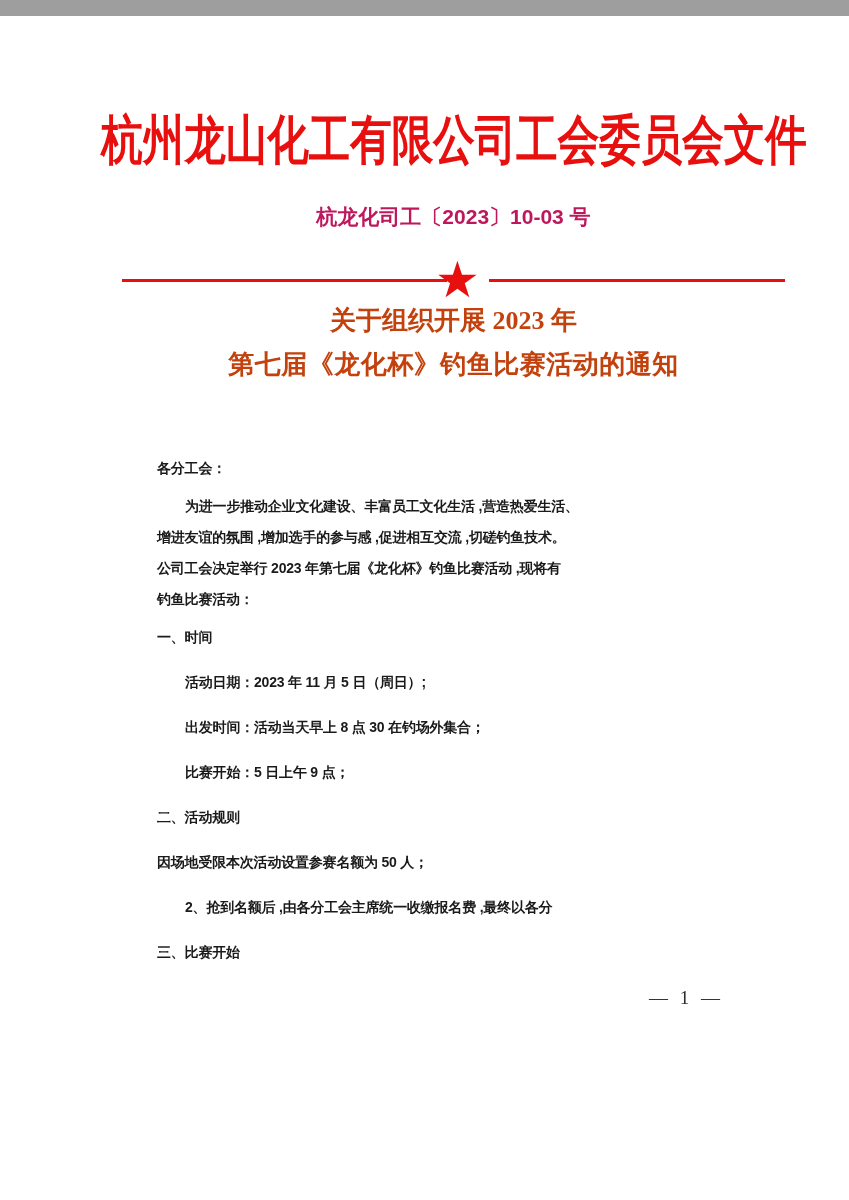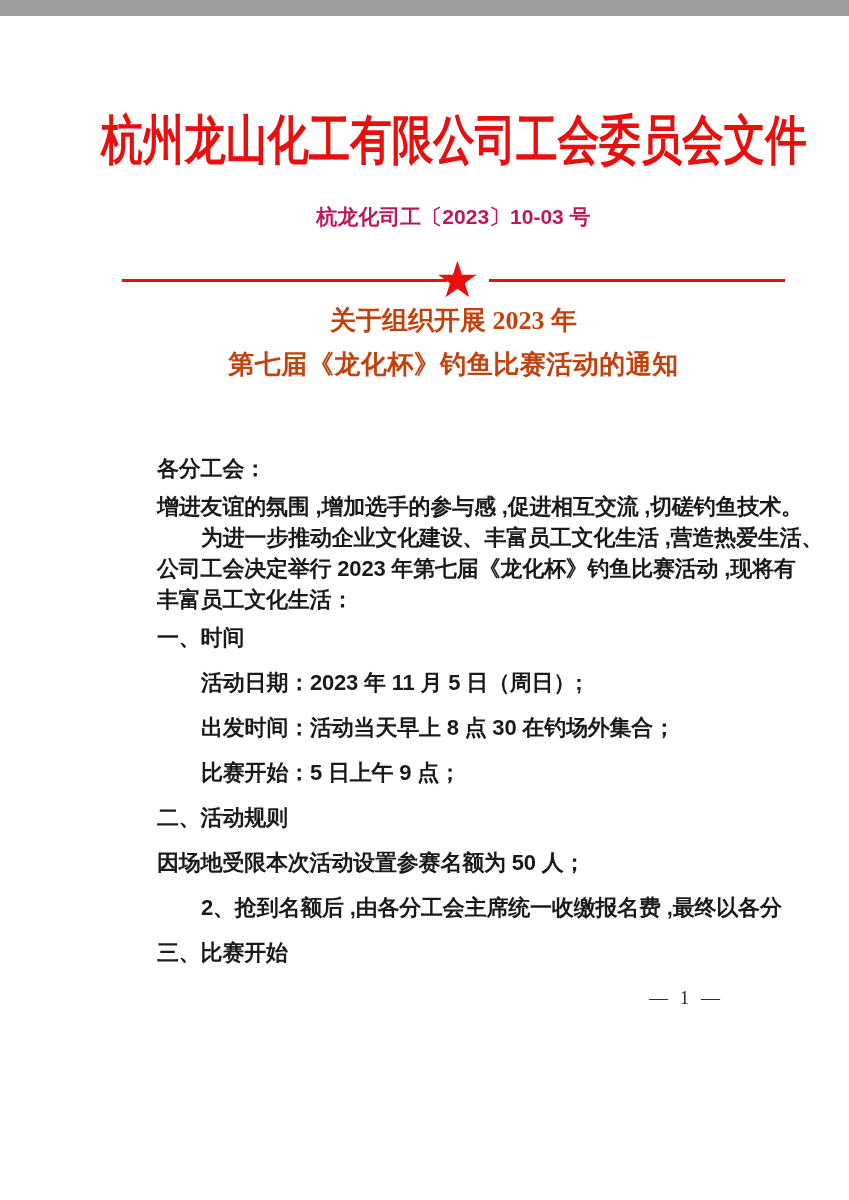--- a/index.html
+++ b/index.html
@@ -25,21 +25,21 @@
     color:#e8100f;font-size:50px;line-height:40px;height:40px;display:flex;align-items:center;
     margin-left:-12px;margin-right:9px;
   }
   .notice-title{
     text-align:center;font-family:"Liberation Serif","DejaVu Serif",serif;
     font-weight:700;font-size:26px;line-height:30px;color:#c2410c;
   }
   .notice-title.l1{margin-top:6px;}
   .notice-title.l2{margin-top:14px;letter-spacing:0.5px;}
   .body{
-    margin:66px 92px 0 128px;font-size:22px;font-weight:600;color:#1a1a1a;
+    margin:66px 92px 0 128px;font-size:14px;font-weight:600;color:#1a1a1a;
     letter-spacing:-0.2px;
   }
   .body .line{white-space:nowrap;}
   .salutation{line-height:45px;}
   .intro .line{line-height:31px;}
   .heading{line-height:45px;}
   .item{line-height:45px;}
   .indent{text-indent:2em;}
   .footer{
     margin-top:12px;text-align:right;padding-right:158px;
@@ -65,24 +65,24 @@
   </div>
 
   <div class="notice-title l1">关于组织开展 2023 年</div>
   <div class="notice-title l2">第七届《龙化杯》钓鱼比赛活动的通知</div>
 
   <div class="body">
 
     <div class="salutation line">各分工会：</div>
 
     <div class="intro">
+      <div class="line indent">为进一步推动企业文化建设、丰富员工文化生活 ,营造热爱生活、</div>
       <div class="line">增进友谊的氛围 ,增加选手的参与感 ,促进相互交流 ,切磋钓鱼技术。</div>
-      <div class="line indent">为进一步推动企业文化建设、丰富员工文化生活 ,营造热爱生活、</div>
       <div class="line">公司工会决定举行 2023 年第七届《龙化杯》钓鱼比赛活动 ,现将有</div>
-      <div class="line">丰富员工文化生活：</div>
+      <div class="line">钓鱼比赛活动：</div>
     </div>
 
     <div class="heading line">一、时间</div>
 
     <div class="item line indent">活动日期：2023 年 11 月 5 日（周日）;</div>
     <div class="item line indent">出发时间：活动当天早上 8 点 30 在钓场外集合；</div>
     <div class="item line indent">比赛开始：5 日上午 9 点；</div>
 
     <div class="heading line">二、活动规则</div>
 

